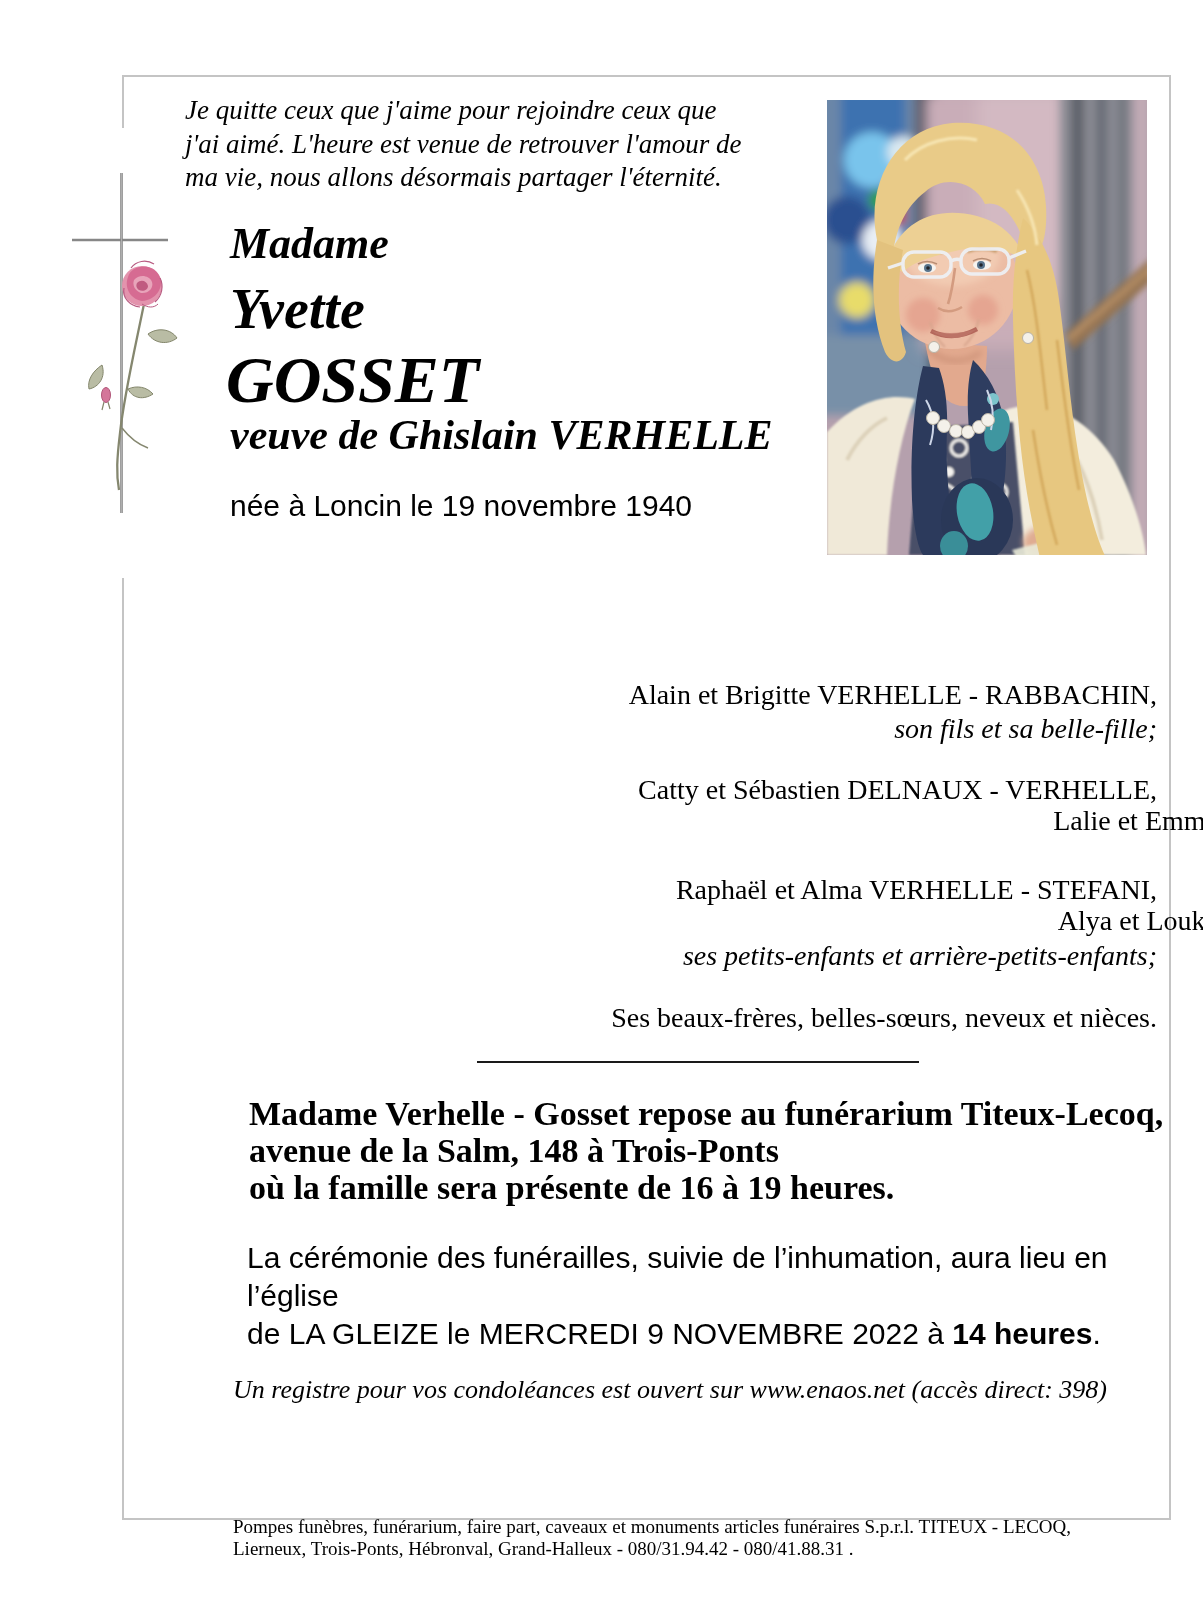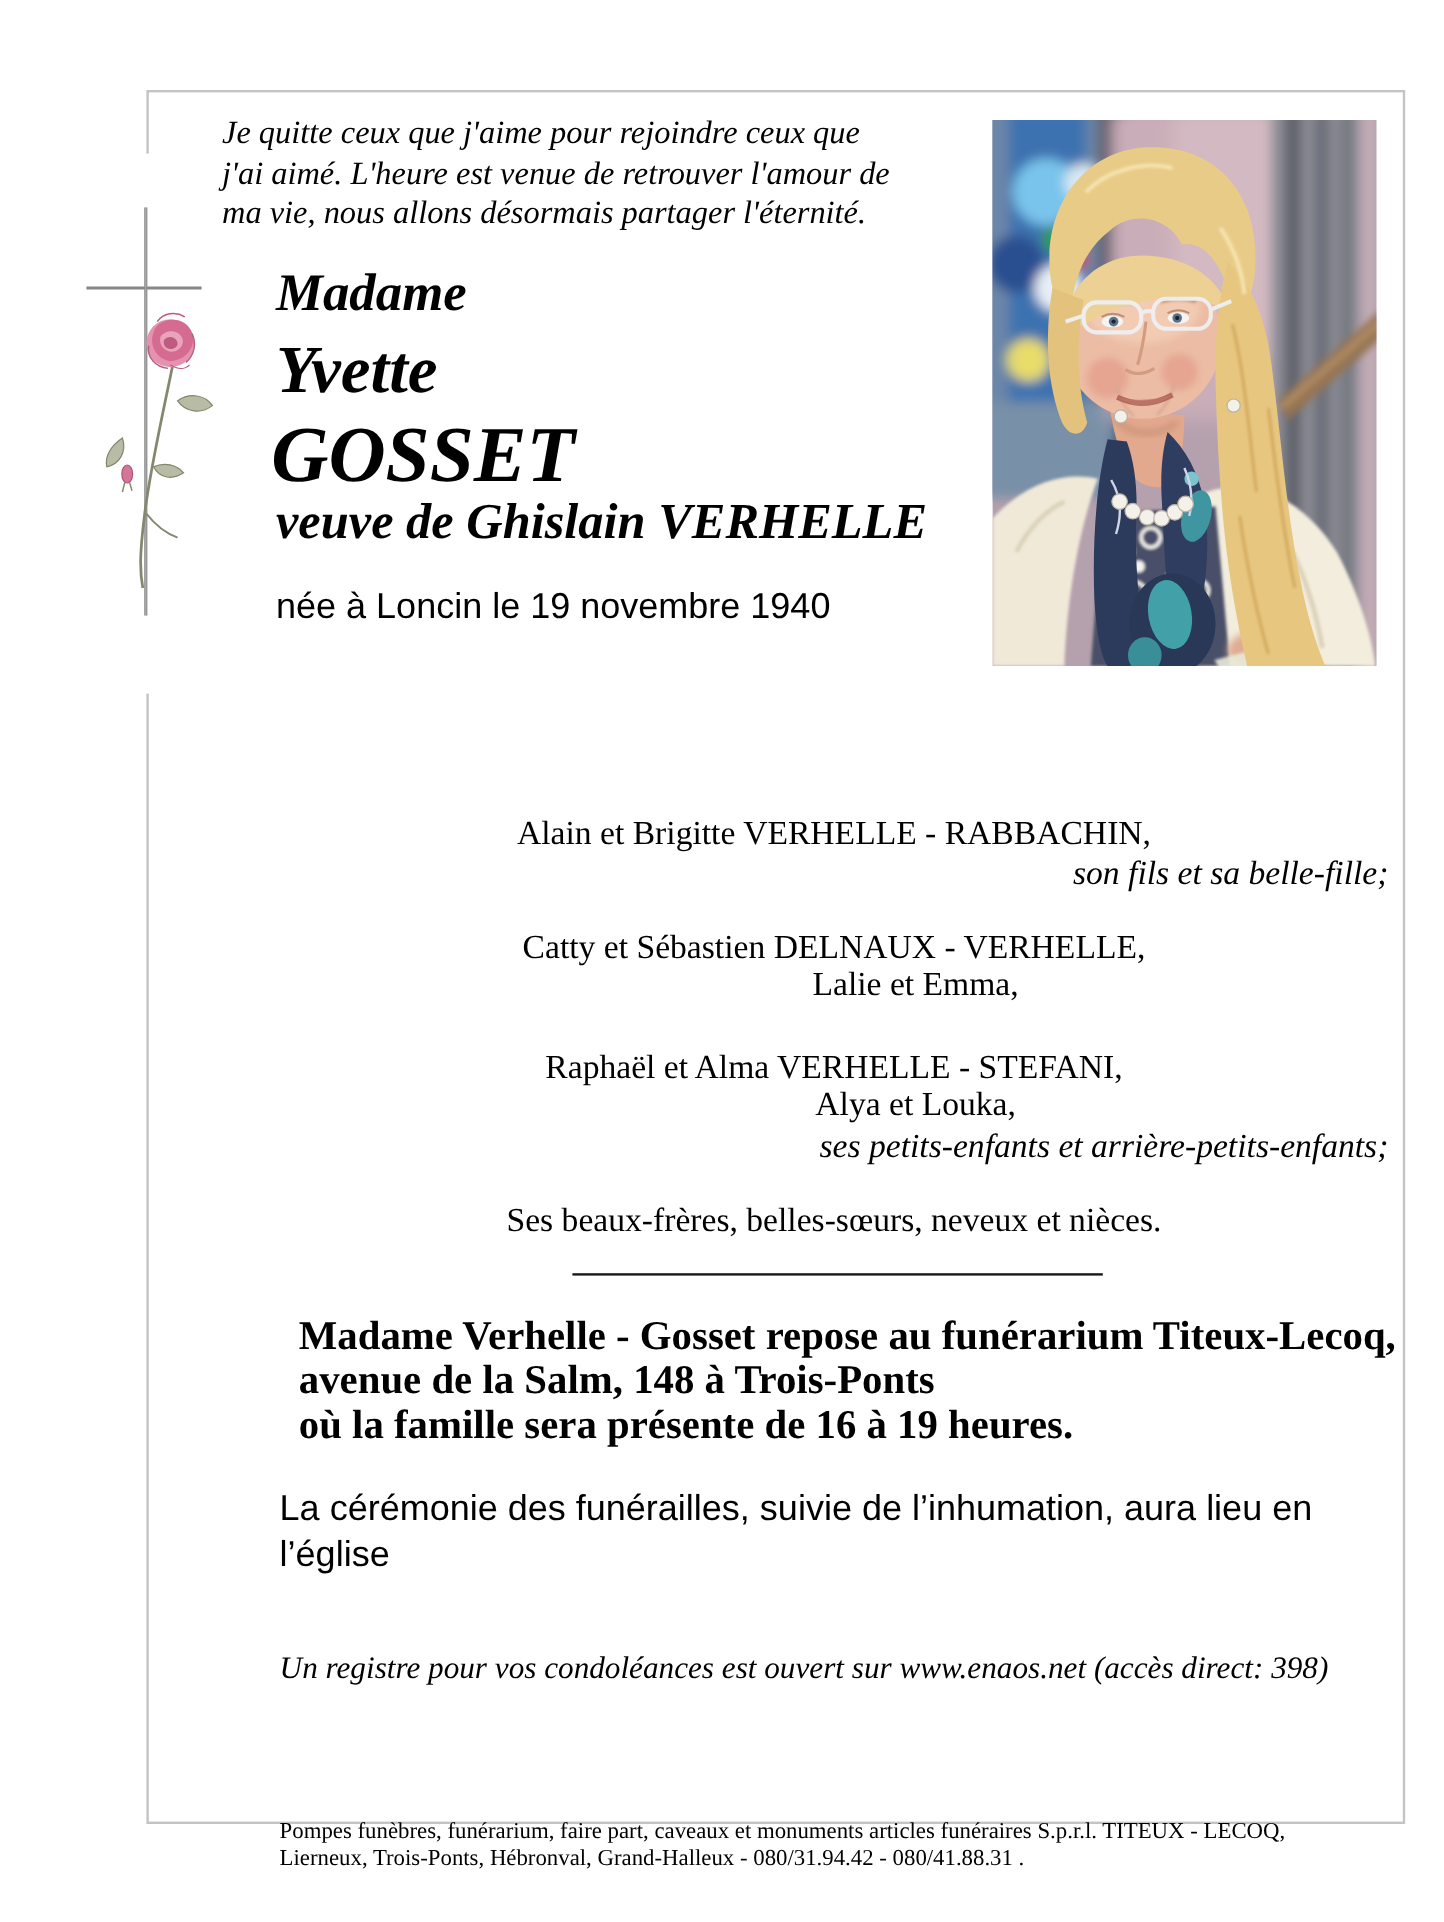--- a/index.html
+++ b/index.html
@@ -9,26 +9,26 @@
   .ser{font-family:"Liberation Serif",serif;}
   .san{font-family:"Liberation Sans",sans-serif;}
   .ctr{text-align:left;}
   .frame{left:122px;top:75px;width:1045px;height:1441px;border:2px solid #c4c4c4;}
   .quote{left:185px;top:94px;width:640px;font-style:italic;font-size:27px;line-height:33.5px;}
   .honorific{left:230px;top:220px;width:600px;font-size:44px;font-weight:bold;font-style:italic;line-height:1.1;}
   .firstname{left:230px;top:279px;width:600px;font-size:56px;font-weight:bold;font-style:italic;line-height:1.1;}
   .lastname{left:226px;top:344px;width:600px;font-size:66px;font-weight:bold;font-style:italic;line-height:1.1;}
   .widow{left:230px;top:412px;width:600px;font-size:42px;font-weight:bold;font-style:italic;line-height:1.1;}
   .dates{left:230px;top:489px;width:600px;font-size:30px;line-height:34px;}
-  .famrow{left:233px;width:924px;font-size:28px;line-height:30px;text-align:center;}
+  .famrow{left:233px;width:924px;font-size:28px;line-height:30px;text-align:right;}
   .famrow.indent{padding-left:68px;}
   .relation{left:233px;width:924px;font-size:28px;font-style:italic;text-align:right;}
   .divider{left:477px;top:1061px;width:442px;height:2px;background:#1a1a1a;}
   .wake{left:249px;top:1095px;width:924px;font-size:34px;font-weight:bold;line-height:37px;}
-  .ceremony{left:233px;top:1239px;width:924px;font-size:30px;line-height:38px;}
+  .ceremony{left:247px;top:1239px;width:924px;font-size:30px;line-height:38px;}
   .condolences{left:233px;top:1375px;width:924px;font-size:26px;font-style:italic;}
   .footer{left:233px;top:1516px;width:924px;font-size:19px;line-height:21.5px;}
   .cross-art{left:36px;top:128px;width:180px;height:450px;background:#fff;}
   .portrait{left:827px;top:100px;width:320px;height:455px;}
   .b{font-weight:bold;}
 </style>
 </head>
 <body>
 
 <div class="abs frame"></div>
@@ -239,20 +239,21 @@
 <div class="abs divider"></div>
 
 <div class="abs wake ctr ser">
   <div>Madame Verhelle - Gosset repose au funérarium Titeux-Lecoq,</div>
   <div>avenue de la Salm, 148 à Trois-Ponts</div>
   <div>où la famille sera présente de 16 à 19 heures.</div>
 </div>
 
 <div class="abs ceremony ctr san">
   <div>La cérémonie des funérailles, suivie de l’inhumation, aura lieu en l’église</div>
+  <div><span>de LA GLEIZE le MERCREDI 9 NOVEMBRE 2022 à </span><span class="b">14 heures</span><span>.</span></div>
 </div>
 
 <div class="abs condolences ctr ser">Un registre pour vos condoléances est ouvert sur www.enaos.net (accès direct: 398)</div>
 
 <div class="abs footer ctr ser">
   <div>Pompes funèbres, funérarium, faire part, caveaux et monuments articles funéraires  S.p.r.l.  TITEUX - LECOQ,</div>
   <div>Lierneux, Trois-Ponts, Hébronval, Grand-Halleux  -  080/31.94.42   -   080/41.88.31 .</div>
 </div>
 
 </body></html>

